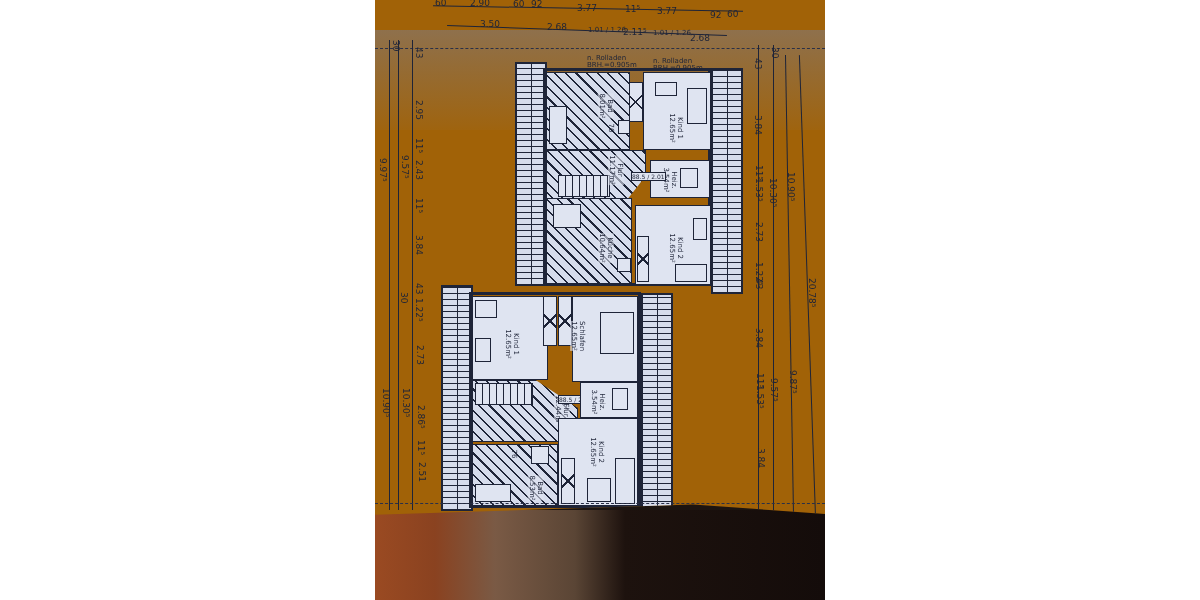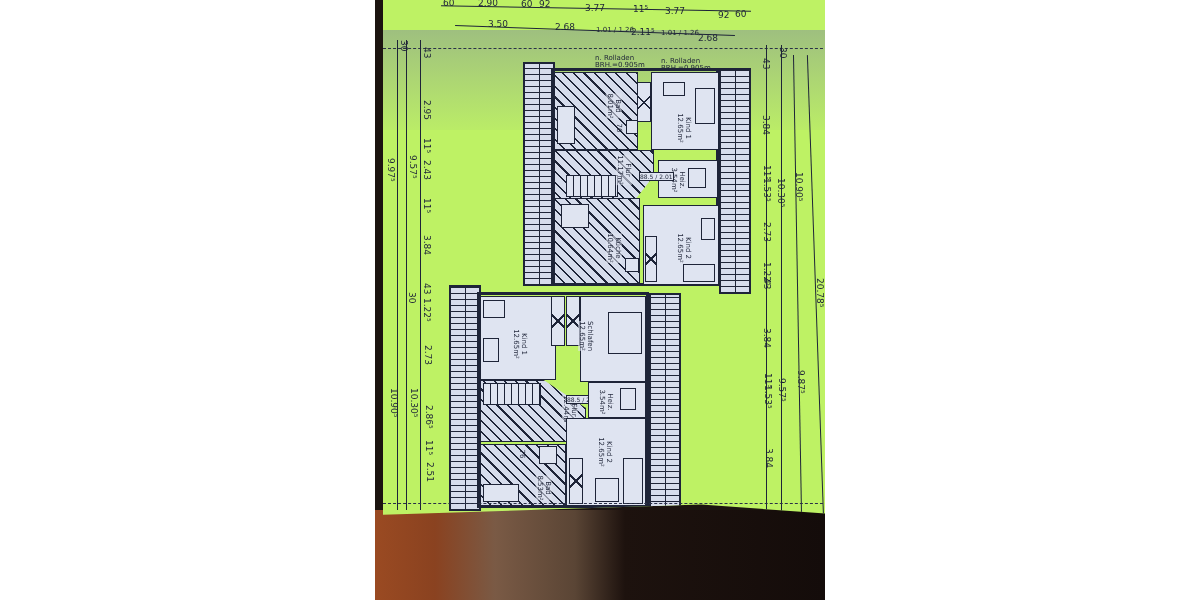--- a/index.html
+++ b/index.html
@@ -1,21 +1,21 @@
 <!DOCTYPE html>
 <html><head>
 <meta charset="utf-8">
 <style>
   html,body{margin:0;padding:0;}
   body{width:1200px;height:600px;background:#ffffff;position:relative;overflow:hidden;font-family:"DejaVu Sans",sans-serif;}
   .photo{position:absolute;left:375px;top:0;width:450px;height:600px;overflow:hidden;background:#1c1410;}
   .floor-bg{position:absolute;left:0;top:510px;width:450px;height:90px;
     background:linear-gradient(90deg,#9a4a22 0px,#8a4220 60px,#7a5a45 120px,#5a4535 200px,#1d120e 250px,#140c0a 450px);}
-  .paper{position:absolute;left:0;top:0;width:530px;height:520px;background:#bef264;
-    clip-path:polygon(0 0,100% 0,100% 100%,60% 97%,0 99%);margin-left:8px;}
+  .paper{position:absolute;left:0;top:0;width:530px;height:520px;background:#a16207;
+    clip-path:polygon(0 0,100% 0,100% 100%,60% 97%,0 99%);}
   .paper-shadow{position:absolute;left:0;top:30px;width:450px;height:100px;
     background:linear-gradient(180deg,rgba(120,130,160,0.45),rgba(120,130,160,0.05));}
   .dim{position:absolute;font-size:9px;color:#1e2438;white-space:nowrap;}
   .vdim{position:absolute;font-size:9px;color:#1e2438;white-space:nowrap;transform:rotate(90deg);transform-origin:left top;}
   .hline{position:absolute;height:1px;background:#1e2438;}
   .vline{position:absolute;width:1px;background:#1e2438;}
   .roof{position:absolute;border:2px solid #1e2438;
     background:repeating-linear-gradient(0deg,#d6dcec 0 5px,#1e2438 5px 6px);}
   .roof::after{content:"";position:absolute;left:50%;top:0;bottom:0;width:1px;background:#1e2438;}
   .wall{position:absolute;border:3px solid #1e2438;box-sizing:border-box;}

